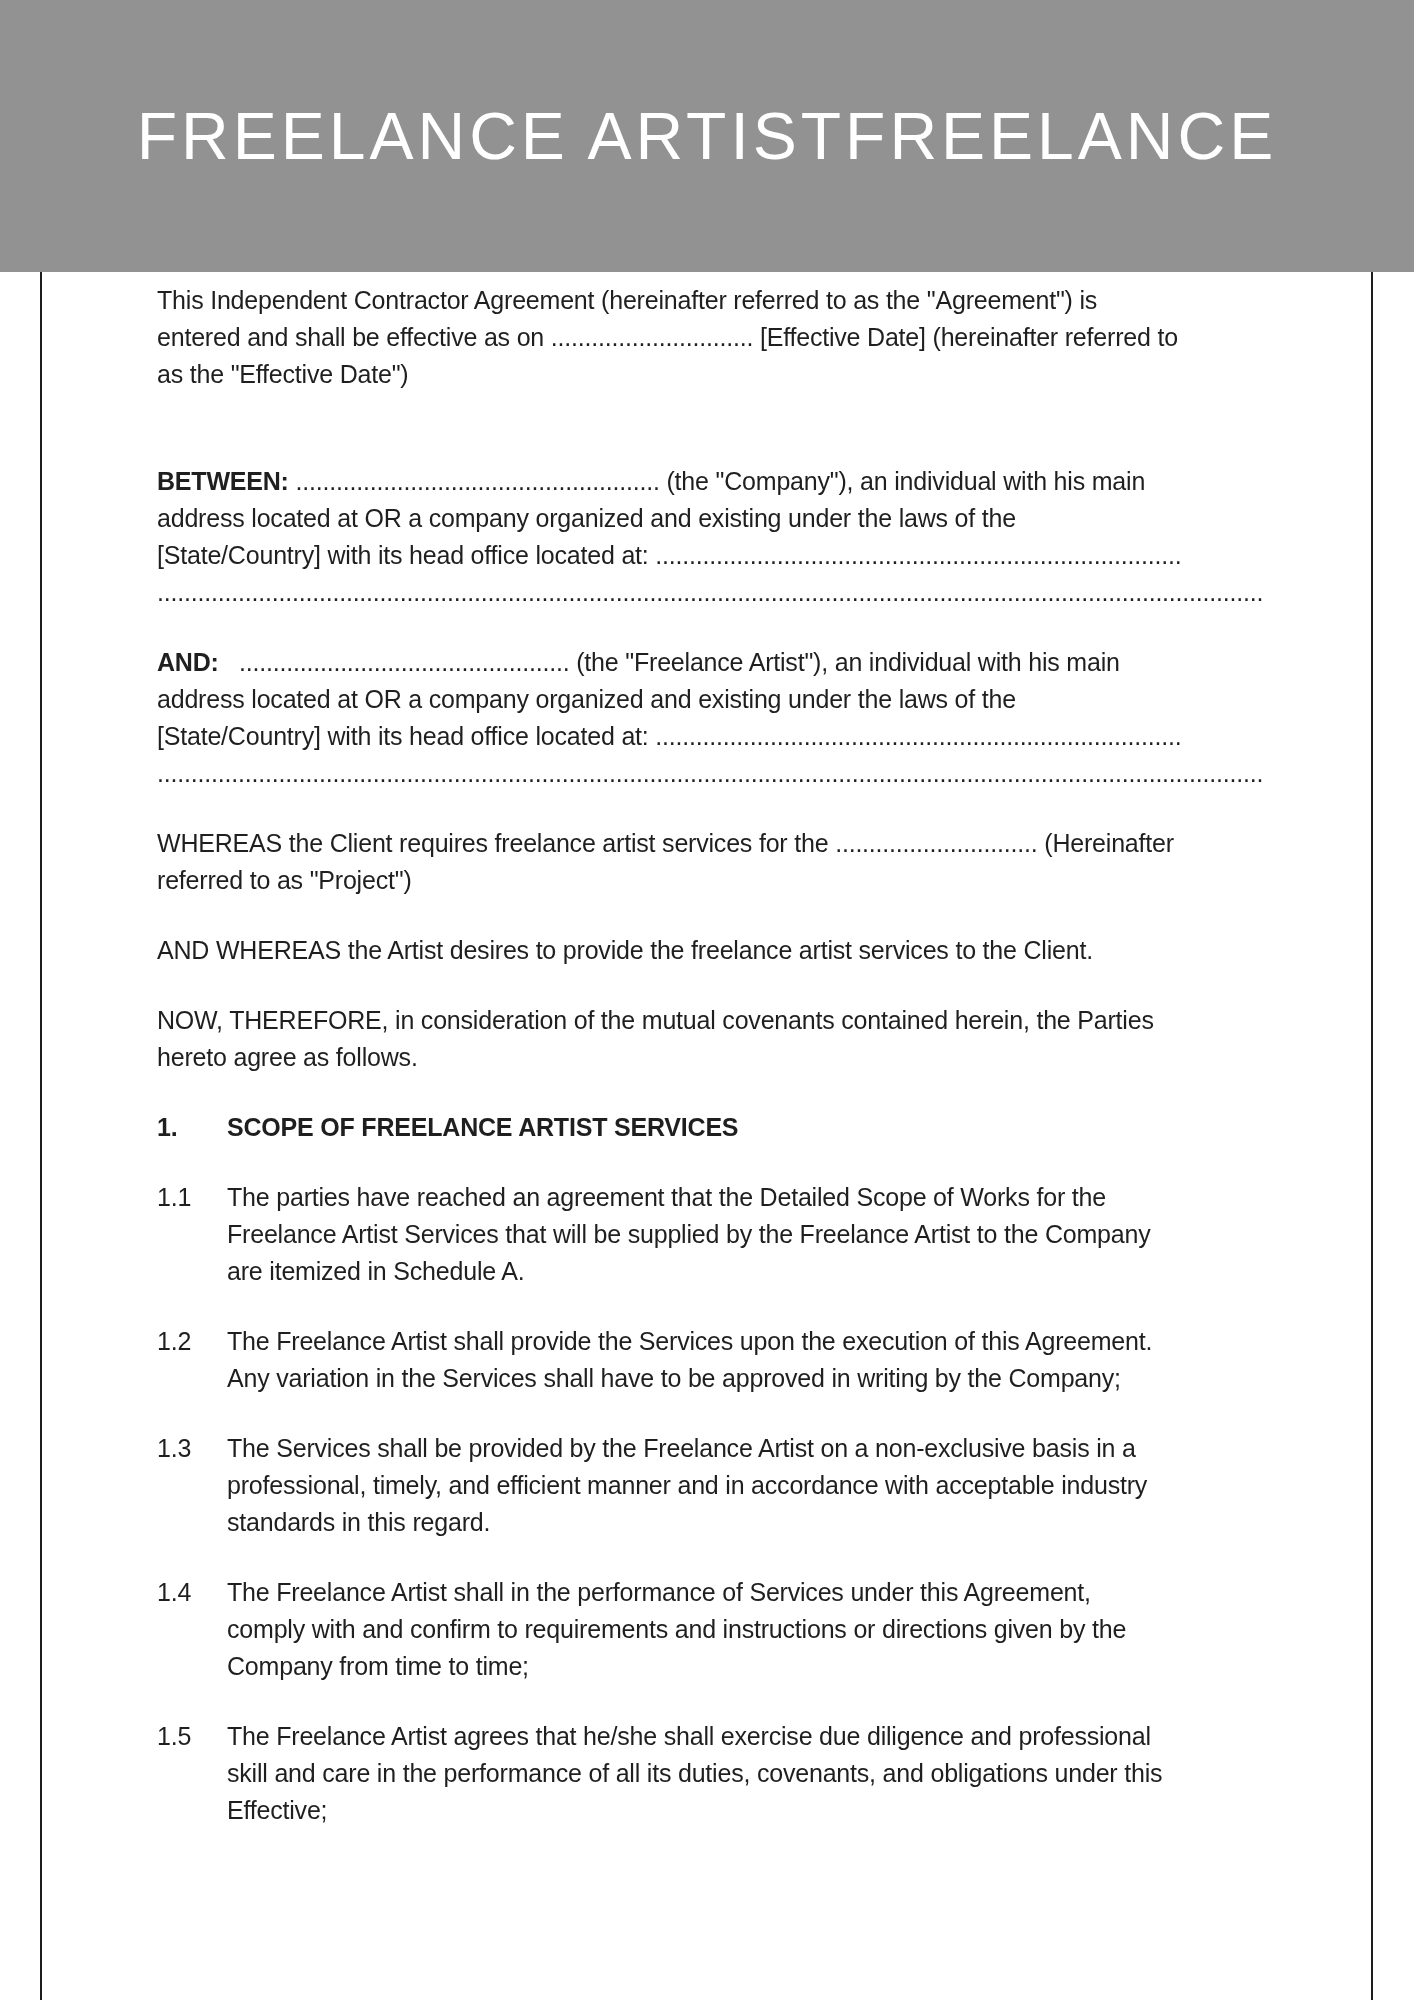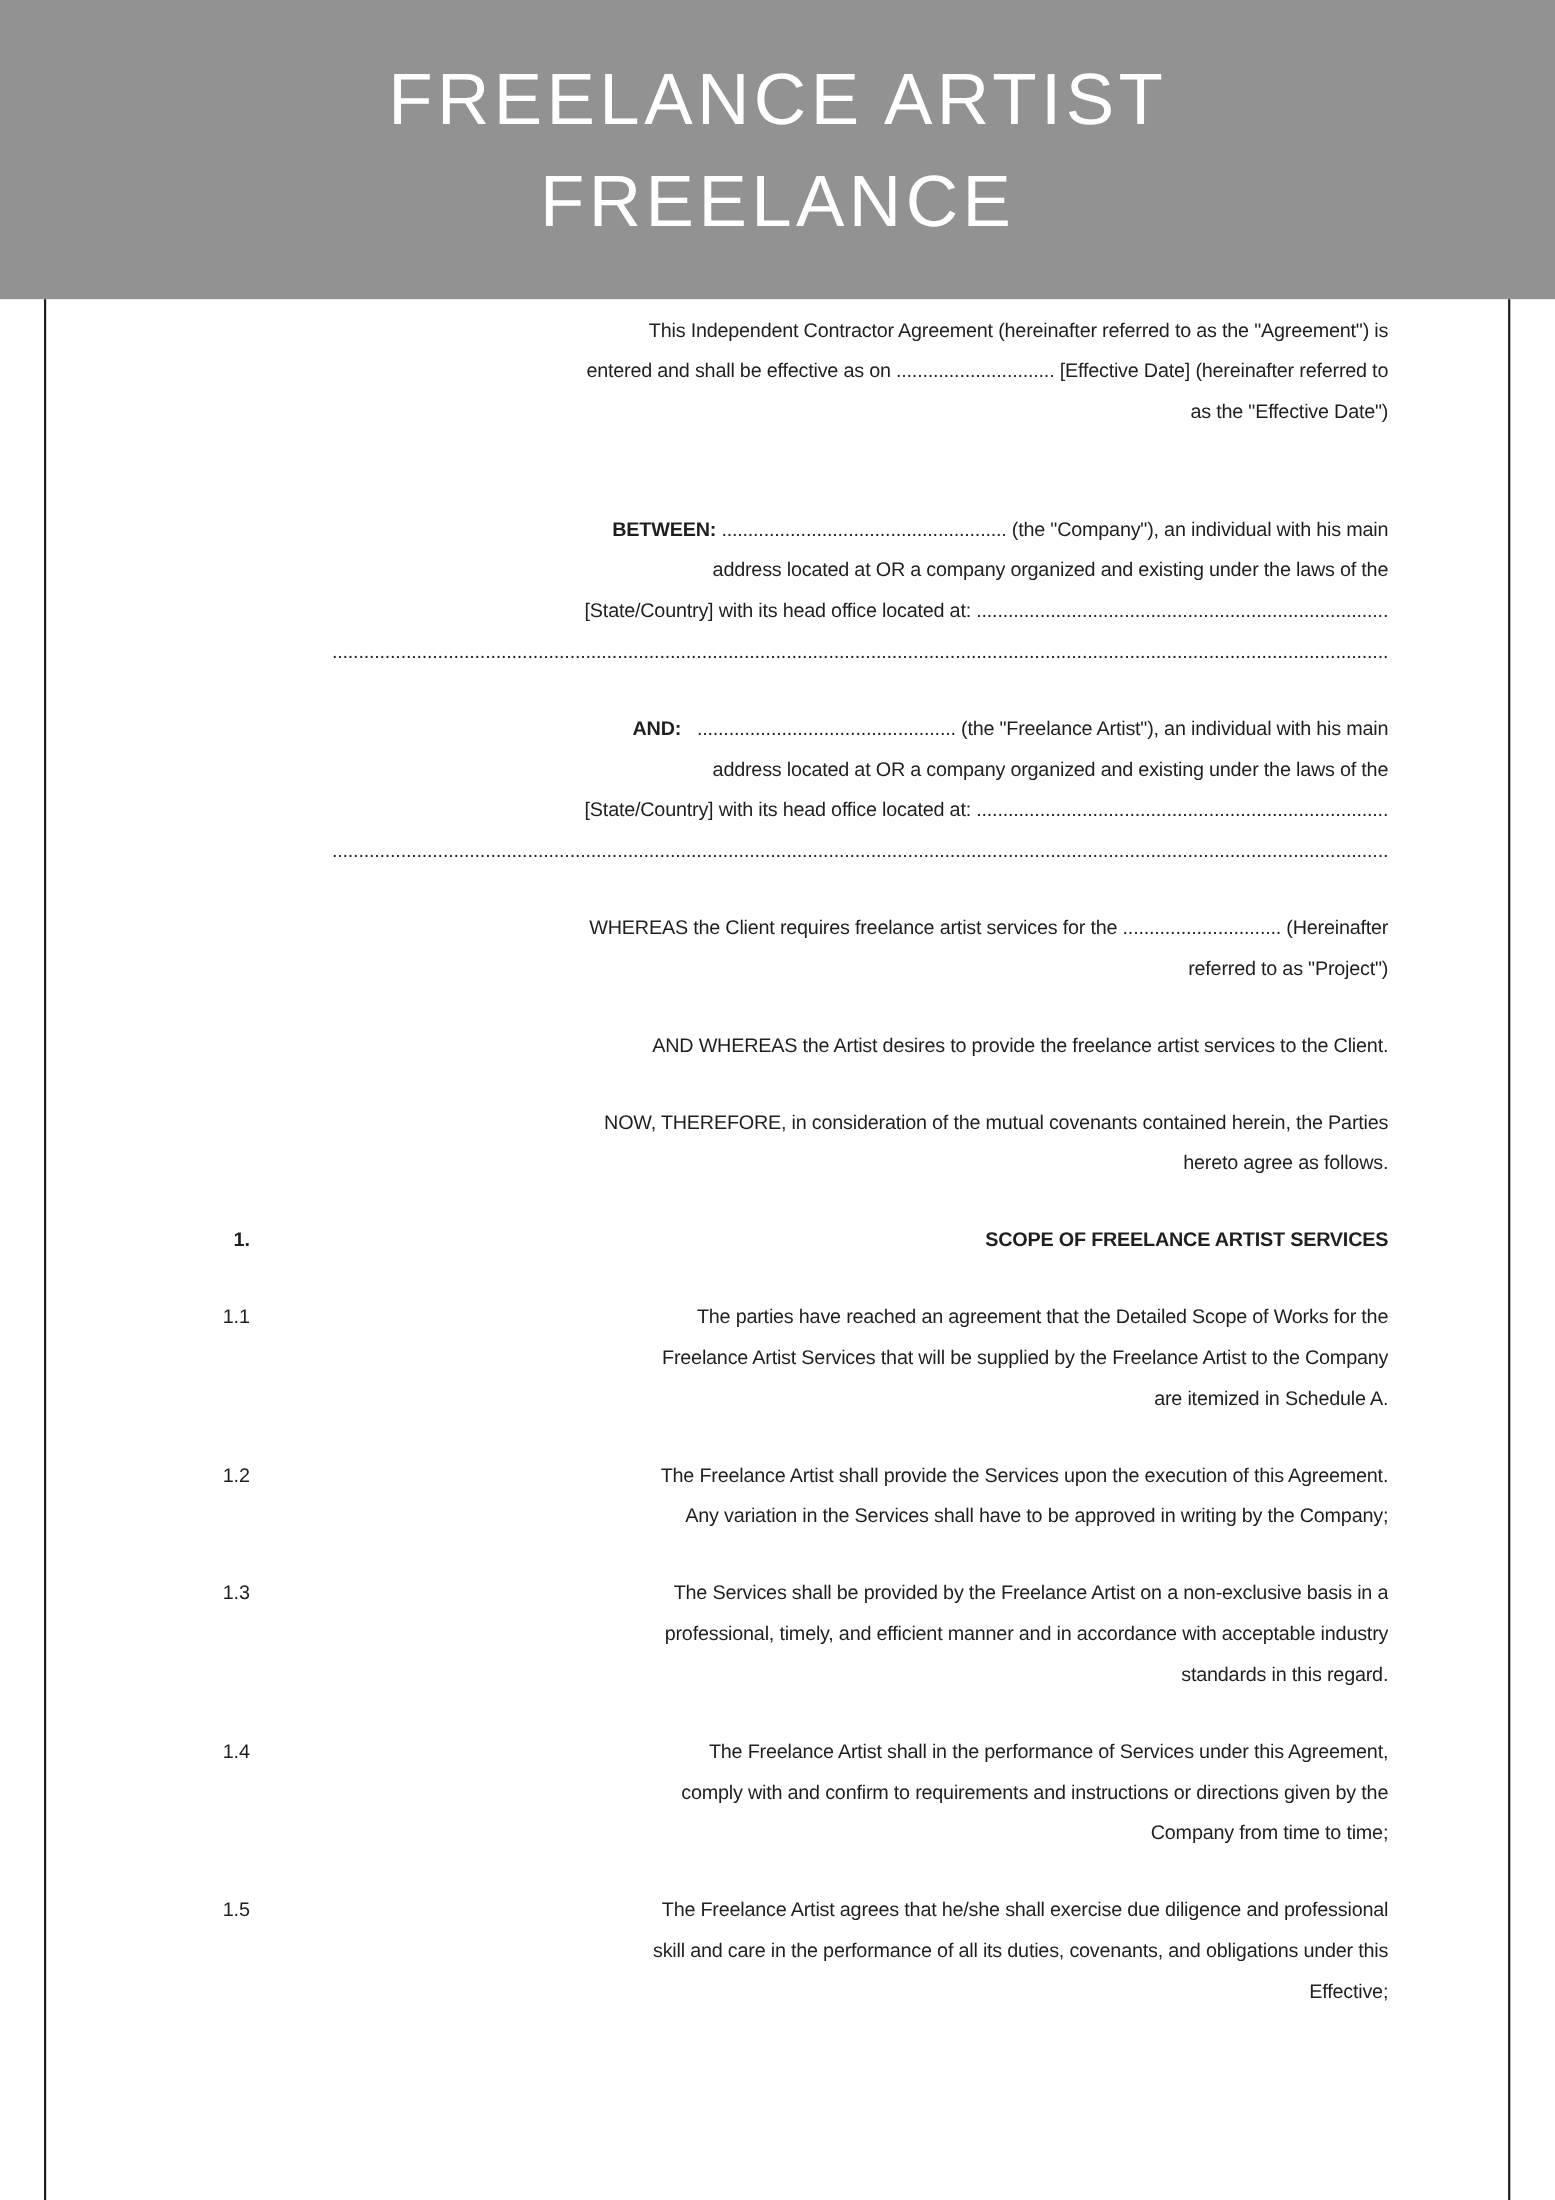--- a/index.html
+++ b/index.html
@@ -14,21 +14,21 @@
   }
 
   
   .header-band {
     position: absolute;
     top: 0; left: 0;
     width: 1414px;
     height: 272px;
     background: #929292;
     display: flex;
-    flex-direction: column;
+    flex-direction: row;
     align-items: center;
     justify-content: center;
     text-align: center;
   }
   .title-line {
     color: #ffffff;
     font-size: 66px;
     line-height: 92px;
     font-weight: 300;
     letter-spacing: 4px;
@@ -45,23 +45,22 @@
   }
   .page-border.left  { left: 40px; }
   .page-border.right { left: 1371px; }
 
   
   .content {
     position: absolute;
     left: 157px;
     top: 282px;
     width: 1105px;
-    font-size: 18px;
+    font-size: 25px;
     letter-spacing: -0.2px;
-    text-align: right;
   }
   .line {
     line-height: 37px;
     height: 37px;
     white-space: nowrap;
     overflow: hidden;
   }
   .para { margin: 0 0 33px 0; }
   .para.gap-lg { margin-bottom: 70px; }
   .para.tight  { }

